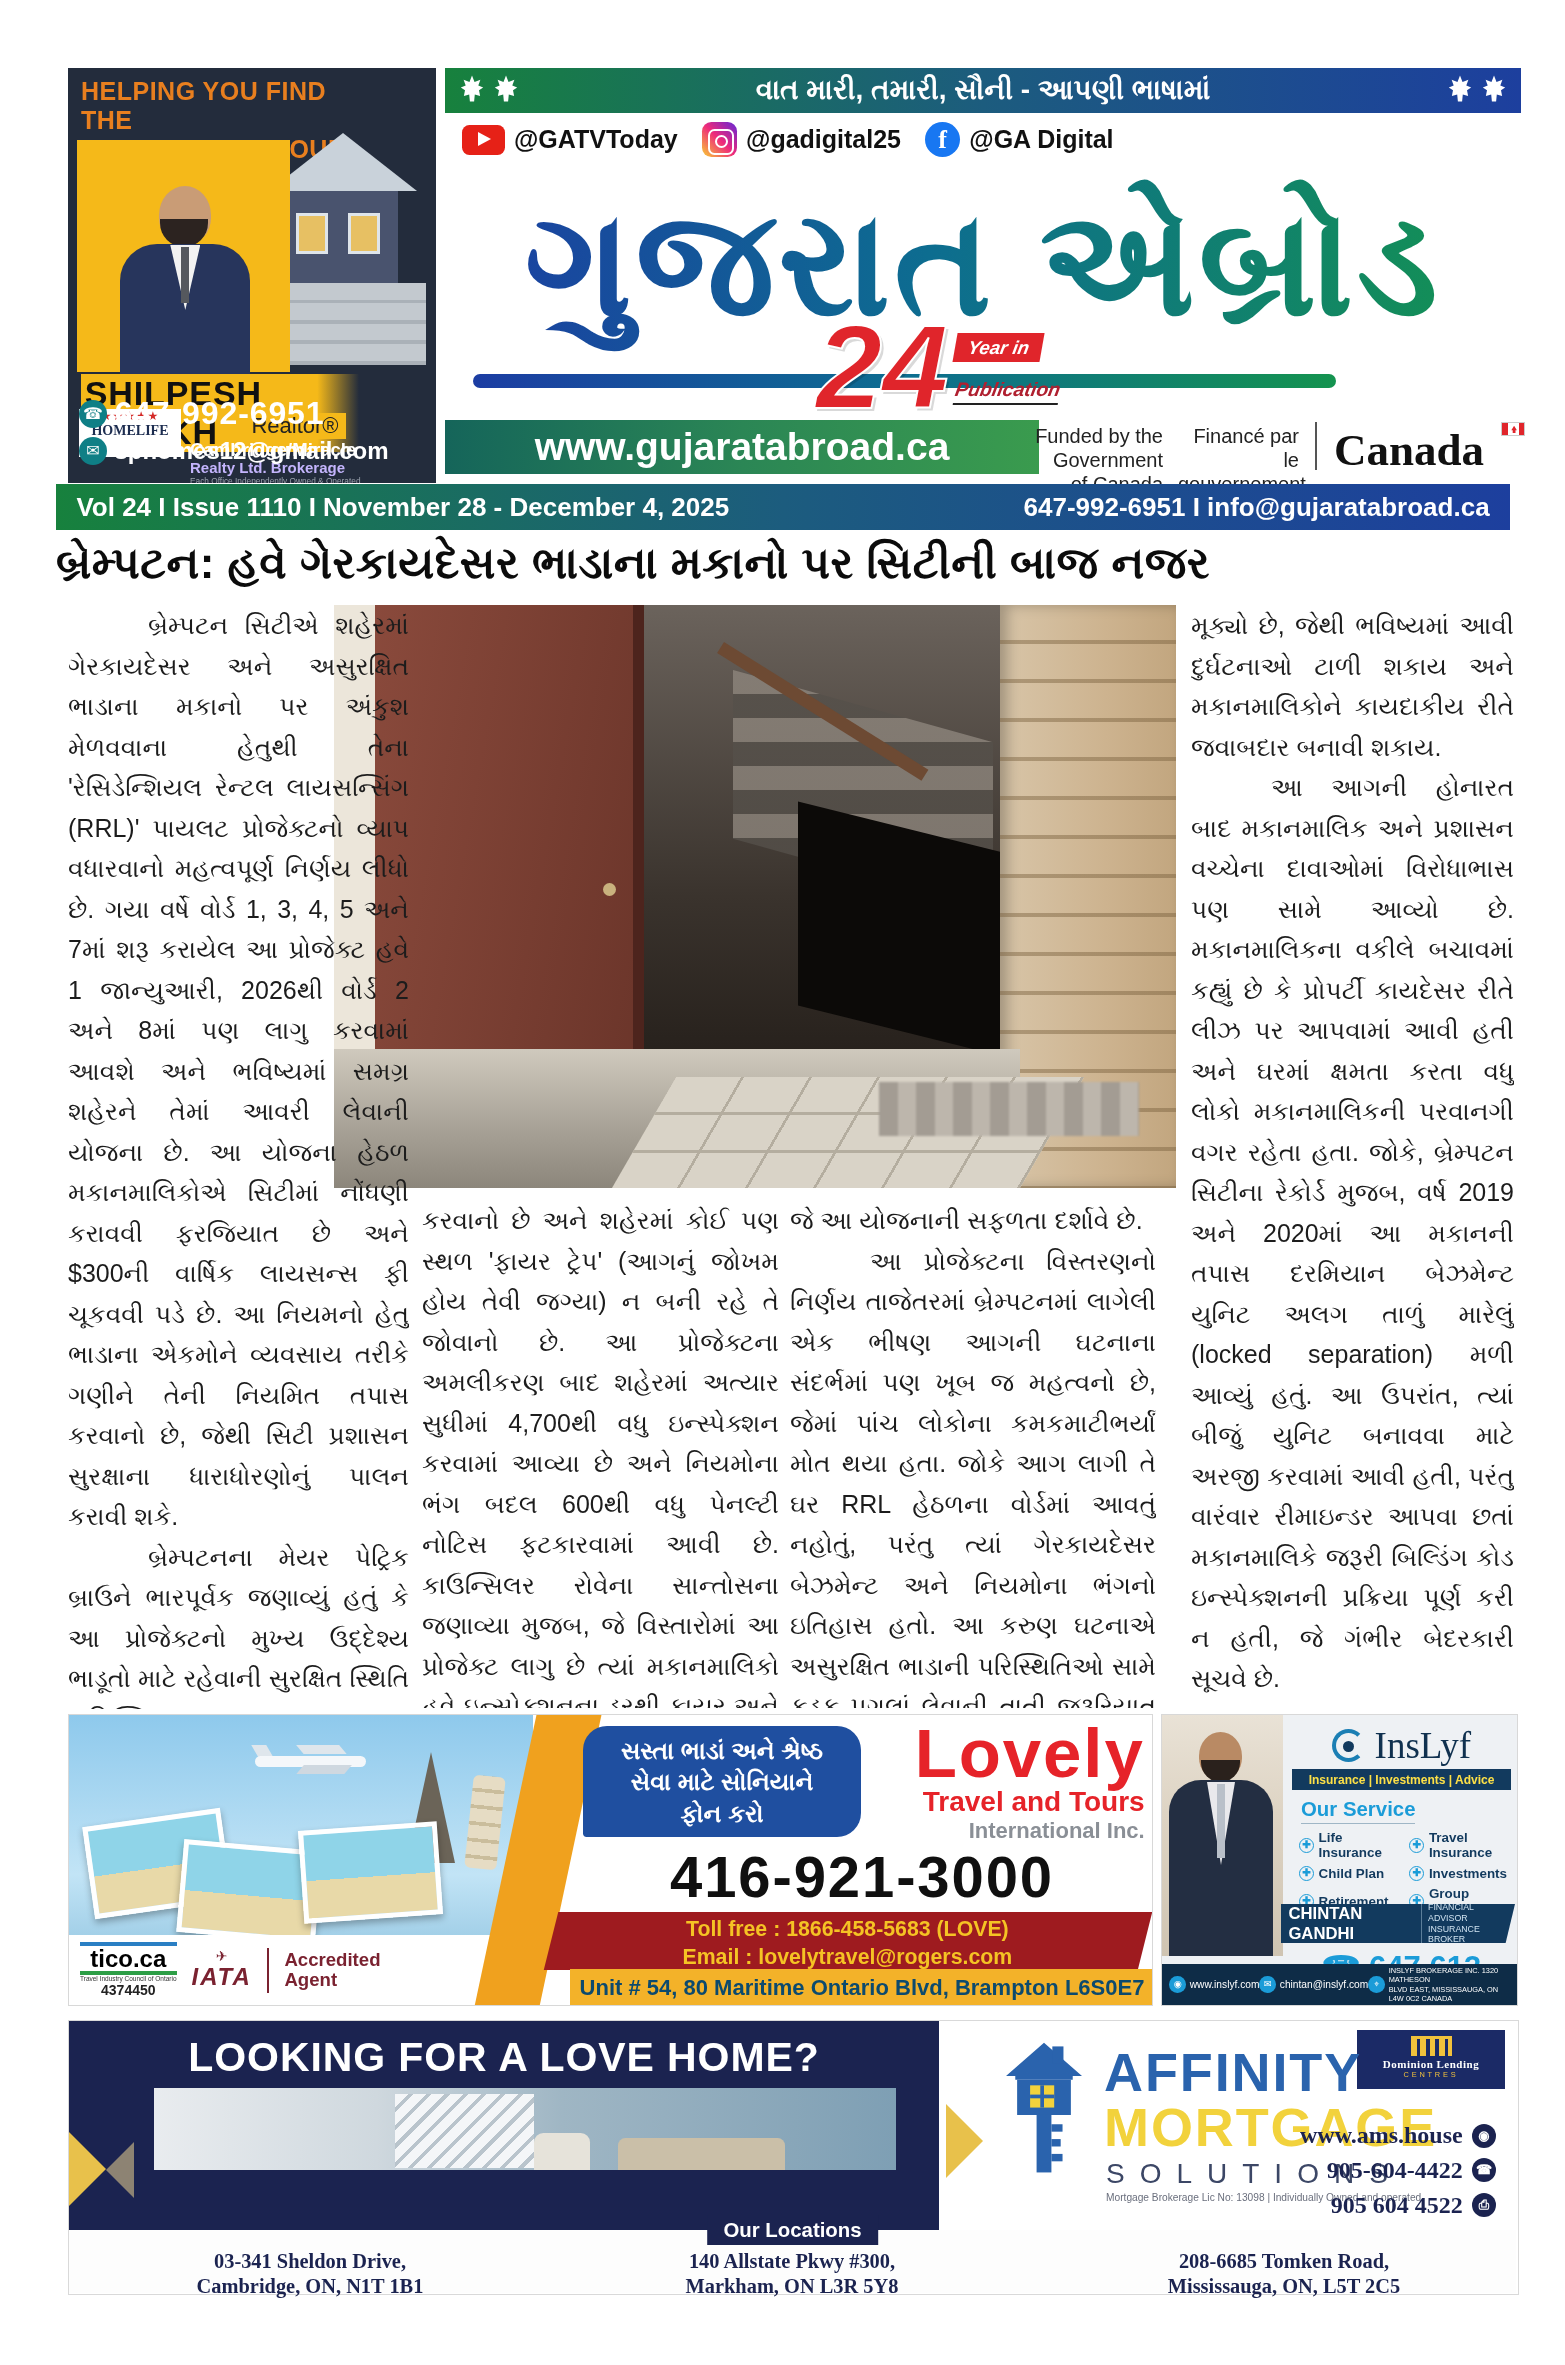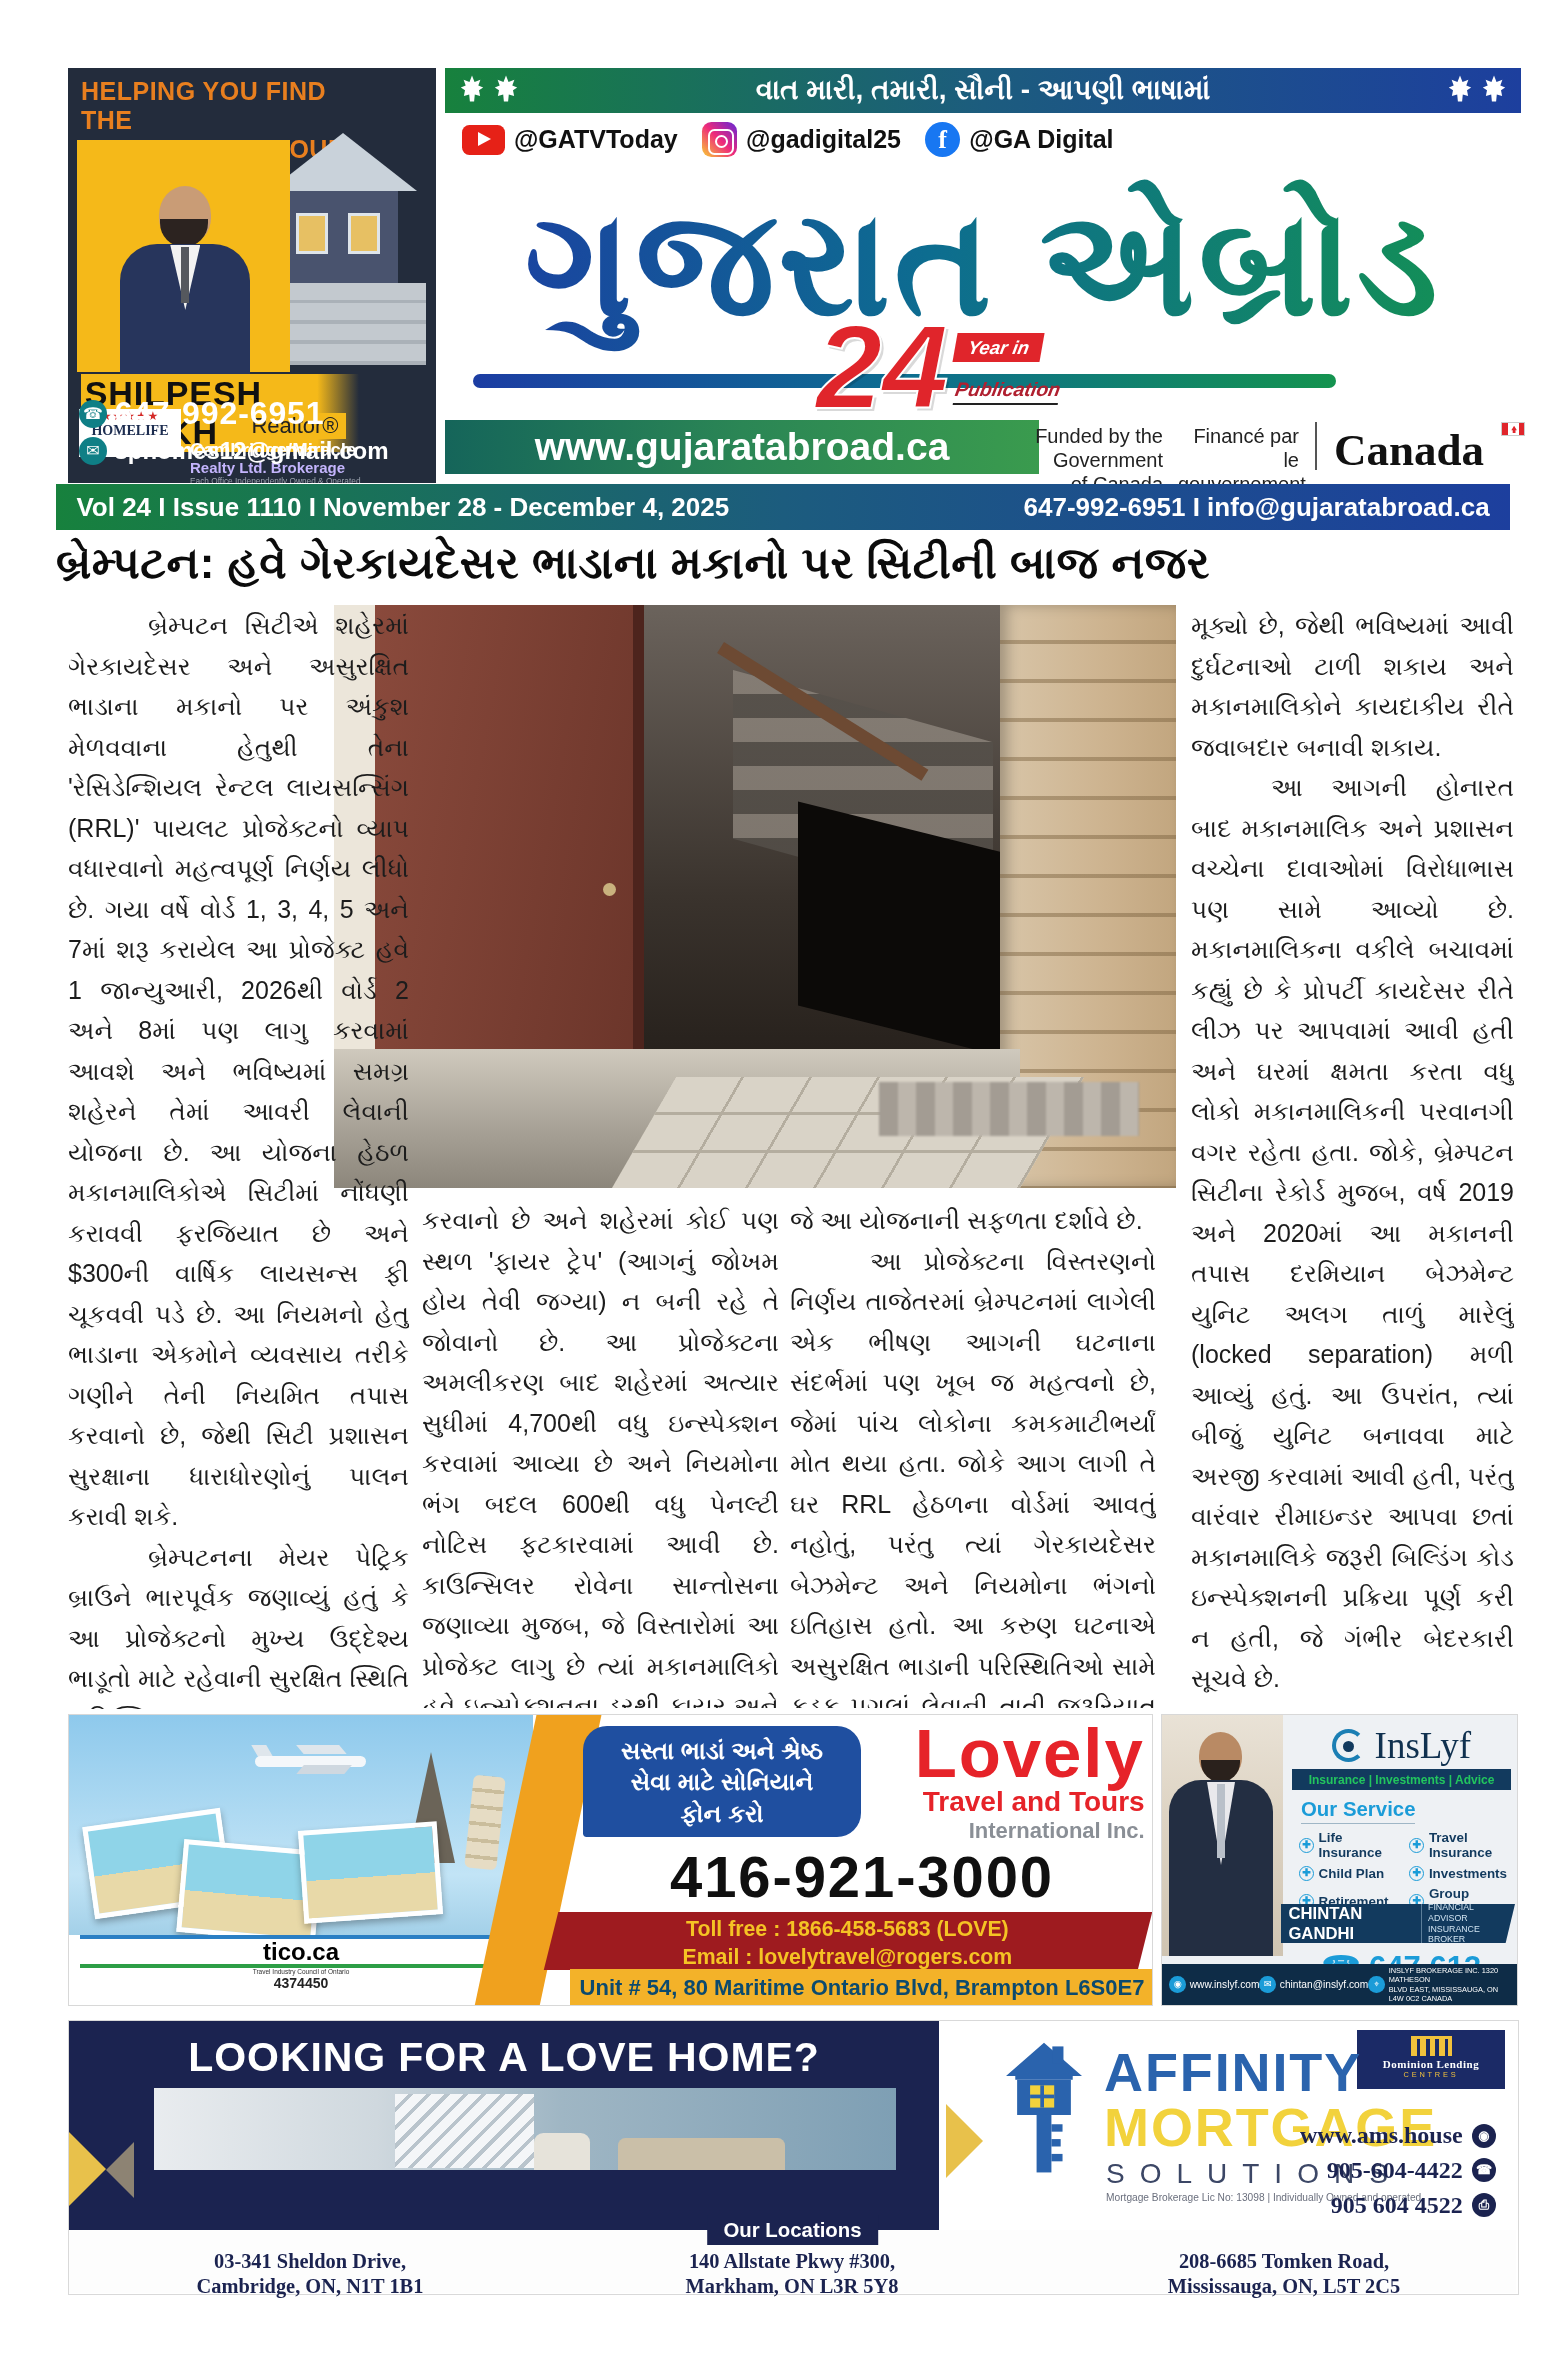--- a/index.html
+++ b/index.html
@@ -102,21 +102,21 @@
   .travel-ad { left:68px; top:1714px; width:1085px; height:292px; border:1.9px solid #d8d8d8; background:#fff; overflow:hidden; }
   .collage { position:absolute; left:0; top:0; width:464px; height:100%; background:linear-gradient(180deg,#8ec9ec 0%,#c2e4f6 55%,#7fb9d8 100%); }
   .postcard { position:absolute; width:139px; height:93px; background:linear-gradient(180deg,#8fd4e8 55%,#e8d9a8 55%); border:5.6px solid #fff; box-shadow:0 3.7px 7.4px rgba(0,0,0,.3); }
   .plane { position:absolute; left:186px; top:28px; width:130px; height:33px; }
   .plane-body { position:absolute; left:0; top:13px; width:111px; height:11px; background:#f4f7fa; border-radius:9.3px; }
   .plane-wing { position:absolute; left:45px; top:1.9px; width:43px; height:9.3px; background:#dfe6ec; transform:skewX(40deg); }
   .plane-wing2 { position:absolute; left:45px; top:22px; width:48px; height:9.3px; background:#cfd8e0; transform:skewX(-40deg); }
   .plane-tail { position:absolute; left:0; top:1.9px; width:15px; height:13px; background:#dfe6ec; transform:skewX(30deg); }
   .eiffel { position:absolute; right:78px; top:37px; width:0; height:0; border-left:24px solid transparent; border-right:24px solid transparent; border-bottom:111px solid #6b6458; }
   .pisa { position:absolute; right:32px; top:61px; width:32px; height:93px; background:repeating-linear-gradient(180deg,#e6dcc4 0 13px,#cabd9c 13px 16.7px); transform:rotate(6deg); border-radius:5.6px; }
-  .collage-strip { position:absolute; left:0; bottom:0; width:464px; height:70px; background:#fff; display:flex; gap:15px; padding:0 11px;flex-direction:column; }
+  .collage-strip { position:absolute; left:0; bottom:0; width:464px; height:70px; background:#fff; display:flex; align-items:center; gap:15px; padding:0 11px; }
   .tico-box { text-align:center; }
   .tico-text { font-weight:bold; font-size:24px; color:#000; border-top:4.6px solid #2a7fc4; border-bottom:4.6px solid #2d9e46; line-height:1.05; padding:0 3.7px; }
   .tico-sub { font-size:6.5px; color:#333; }
   .tico-num { font-weight:bold; font-size:14px; color:#222; }
   .iata { color:#7a2230; text-align:center; }
   .iata-globe { font-size:14px; line-height:1; }
   .iata-text { font-weight:bold; font-style:italic; font-size:24px; letter-spacing:1.9px; }
   .agent-div { width:2.8px; height:45px; background:#7a2230; }
   .accredited { color:#7a2230; font-weight:bold; font-size:18.6px; line-height:1.1; width:102px; }
   .orange-wedge { position:absolute; left:436px; top:-18.6px; width:65px; height:334px; background:#f0a11e; transform:skewX(-12deg); }
@@ -136,21 +136,21 @@
   .agent-photo { position:absolute; left:0; top:0; width:121px; height:241px; background:linear-gradient(180deg,#e9e2d6 0%,#ded4c4 40%,#cfc4b2 100%); }
   .ag-head { position:absolute; left:37px; top:16.7px; width:43px; height:48px; background:#b98a64; border-radius:50% 50% 46% 46%; }
   .ag-beard { position:absolute; left:39px; top:45px; width:39px; height:22px; background:#2a211c; border-radius:0 0 20.4px 20.4px; }
   .ag-body { position:absolute; left:7.4px; top:65px; width:104px; height:176px; background:#232e42; border-radius:32px 32px 0 0; }
   .ag-shirt { position:absolute; left:45px; top:67px; width:28px; height:83px; background:#e9e9ec; clip-path:polygon(0 0,100% 0,50% 100%); }
   .ag-tie { position:absolute; left:55px; top:69px; width:8.3px; height:74px; background:#b9c0c9; }
   .inslyf-logo-row { position:absolute; left:130px; top:9.3px; width:219px; text-align:center; }
   .inslyf-swirl { display:inline-block; width:33px; height:33px; border:4.6px solid #1b7fb4; border-right-color:transparent; border-radius:50%; vertical-align:middle; position:relative; }
   .inslyf-swirl:after { content:""; position:absolute; left:7.4px; top:7.4px; width:11px; height:11px; background:#123a5e; border-radius:50%; }
   .inslyf-name { display:inline-block; font-family:"Liberation Serif",serif; font-size:37px; color:#10314f; vertical-align:middle; margin-left:5.6px; }
-  .inslyf-tagband { position:absolute; left:130px; top:54px; width:219px; background:#123a5e; color:#22c55e; font-weight:bold; font-size:12px; text-align:center; padding:3.7px 0; }
+  .inslyf-tagband { position:absolute; left:130px; top:54px; width:219px; background:#123a5e; color:#fde047; font-weight:bold; font-size:12px; text-align:center; padding:3.7px 0; }
   .our-service { position:absolute; left:139px; top:83px; color:#1b9cd8; font-weight:bold; font-size:20.4px; border-bottom:1.9px solid #9fb6c6; padding-bottom:1.9px; }
   .svc-grid { position:absolute; left:137px; top:115px; width:215px; display:grid; grid-template-columns:1fr 1fr; gap:5.6px 5.6px; }
   .svc { display:flex; align-items:center; gap:4.6px; color:#123a5e; font-weight:bold; font-size:13.4px; }
   .svc-ic { flex:0 0 15px; width:15px; height:15px; border:1.9px solid #1b9cd8; border-radius:50%; color:#1b9cd8; font-size:10.2px; line-height:11px; text-align:center; font-weight:bold; }
   .advisor-band { position:absolute; left:119px; top:189px; width:234px; height:39px; background:#123a5e; color:#fff; display:flex; align-items:center; gap:7.4px; padding:0 7.4px; clip-path:polygon(0 0,100% 0,96% 100%,0 100%); }
   .advisor-name { font-weight:bold; font-size:16.7px; }
   .advisor-title { font-size:8.8px; white-space:pre-line; line-height:1.2; border-left:1.9px solid #5c7e9a; padding-left:5.6px; color:#cfe2f0; }
   .inslyf-phone { position:absolute; left:130px; top:234px; width:219px; text-align:center; color:#1b9cd8; font-weight:bold; font-size:31px; }
   .inslyf-footer { position:absolute; left:0; bottom:0; width:100%; height:41px; background:#0e2c47; color:#fff; display:flex; align-items:center; justify-content:space-between; padding:0 7.4px; font-size:10.2px; }
   .footer-item { display:flex; align-items:center; gap:3.7px; }

